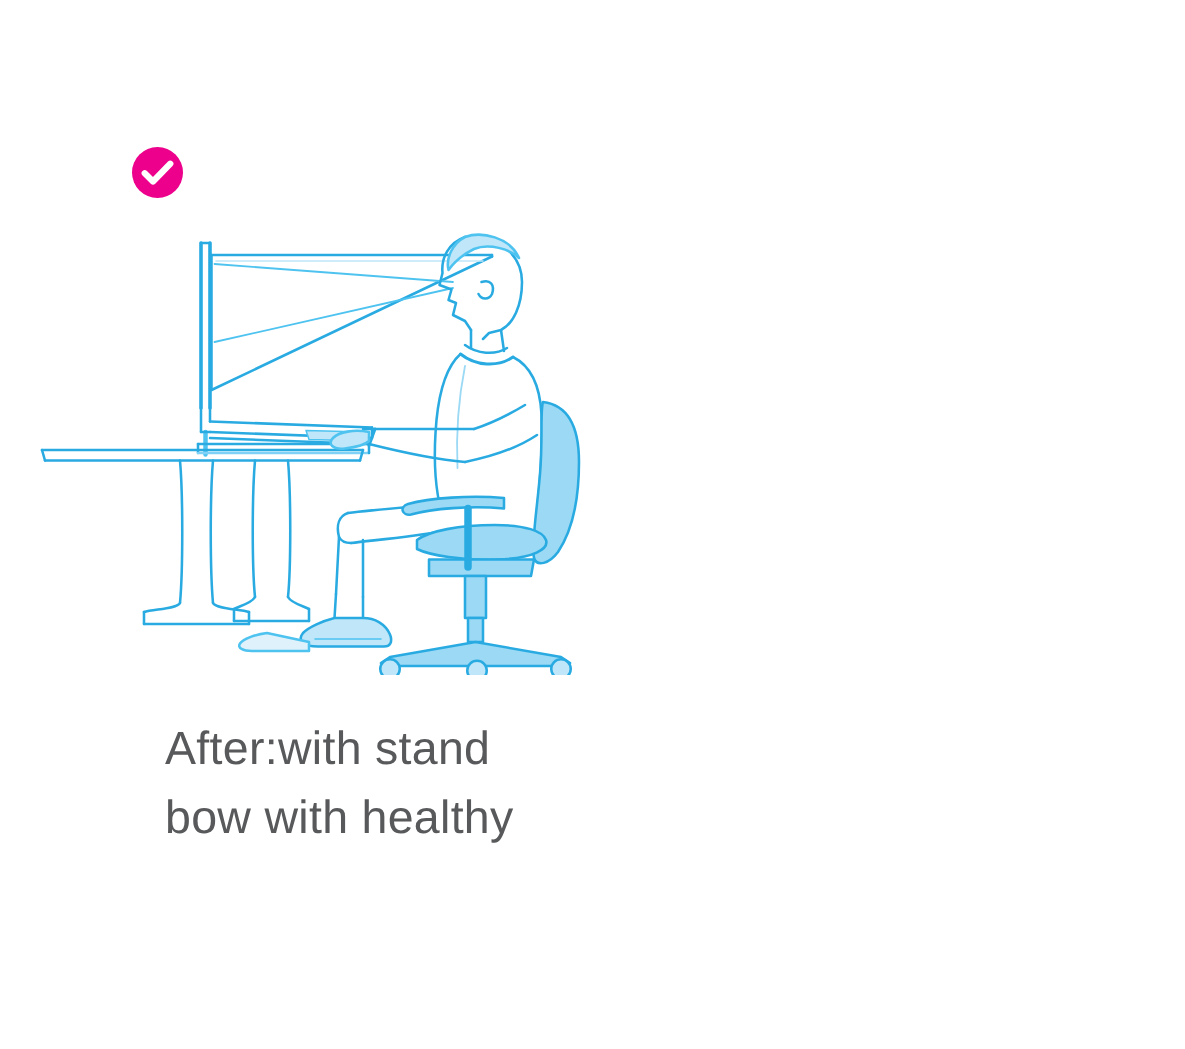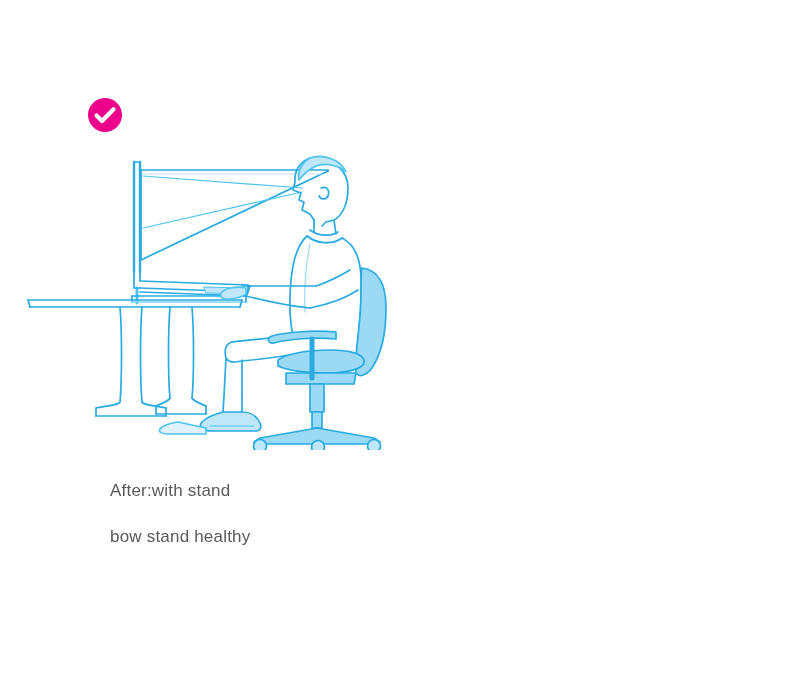--- a/index.html
+++ b/index.html
@@ -40,21 +40,21 @@
   .illus {
     position: absolute;
     top: 140px;
   }
   #illus-good { left: 10px; width: 400px; height: 310px; }
   .illus svg { display: block; width: 100%; height: 100%; }
 
   .caption {
     position: absolute;
     color: #58595B;
-    font-size: 17px;
+    font-size: 31px;
     letter-spacing: 0.2px;
     white-space: nowrap;
   }
   #cap-good-1 { left: 110px; top: 481px; }
   #cap-good-2 { left: 110px; top: 527px; }
 </style>
 </head>
 <body>
 
 <div class="stage">
@@ -201,21 +201,21 @@
           <path d="M307 288 L250 298 L244 302 L250 304 L364 304 L370 302 L364 298 Z" fill="#9BD9F5" stroke="#29ABE2"></path>
 
           <circle cx="250" cy="306" r="6.5" fill="#BFE6F9" stroke="#29ABE2"></circle>
           <circle cx="308" cy="307" r="6.5" fill="#BFE6F9" stroke="#29ABE2"></circle>
           <circle cx="364" cy="306" r="6.5" fill="#BFE6F9" stroke="#29ABE2"></circle>
         </g>
       </svg>
     </div>
 
     <div class="caption" id="cap-good-1">After:with stand</div>
-    <div class="caption" id="cap-good-2">bow stand healthy</div>
+    <div class="caption" id="cap-good-2">bow with healthy</div>
   </div>
 
   <div class="panel" id="panel-bad">
 
     
 
     
 
     
     

